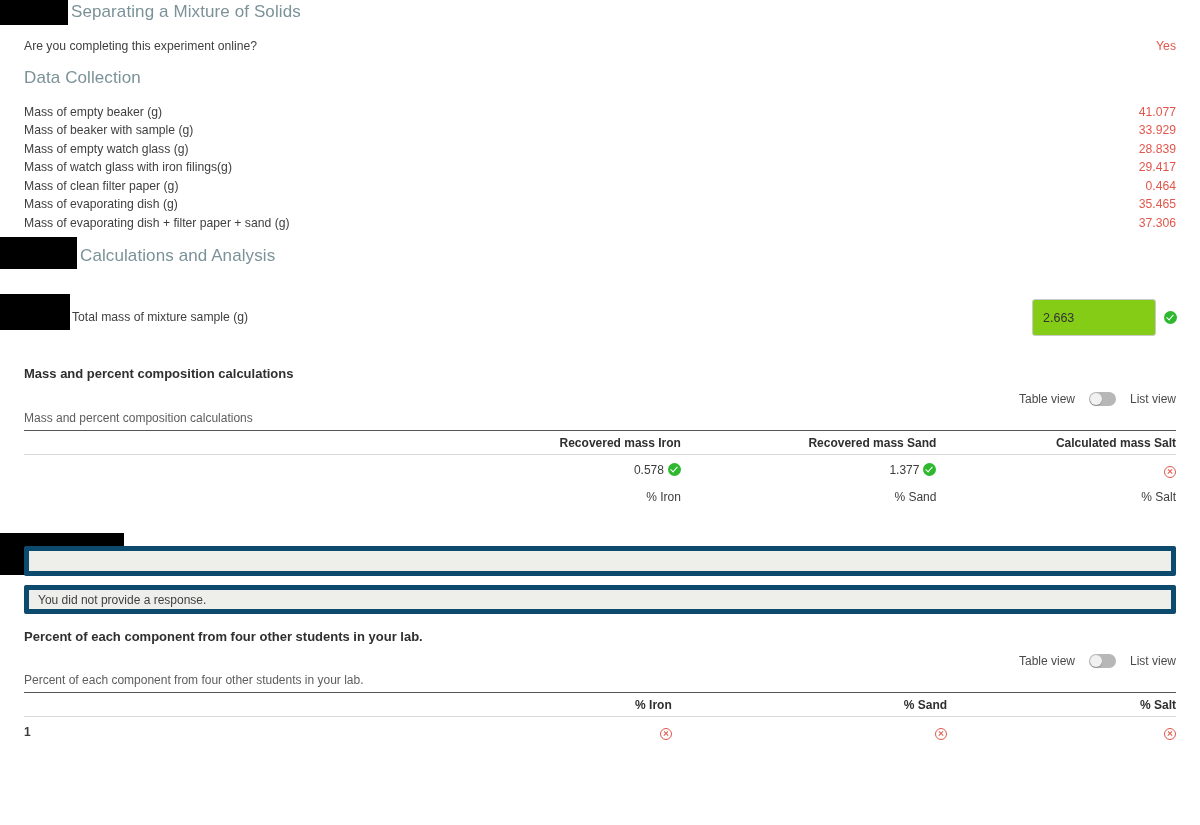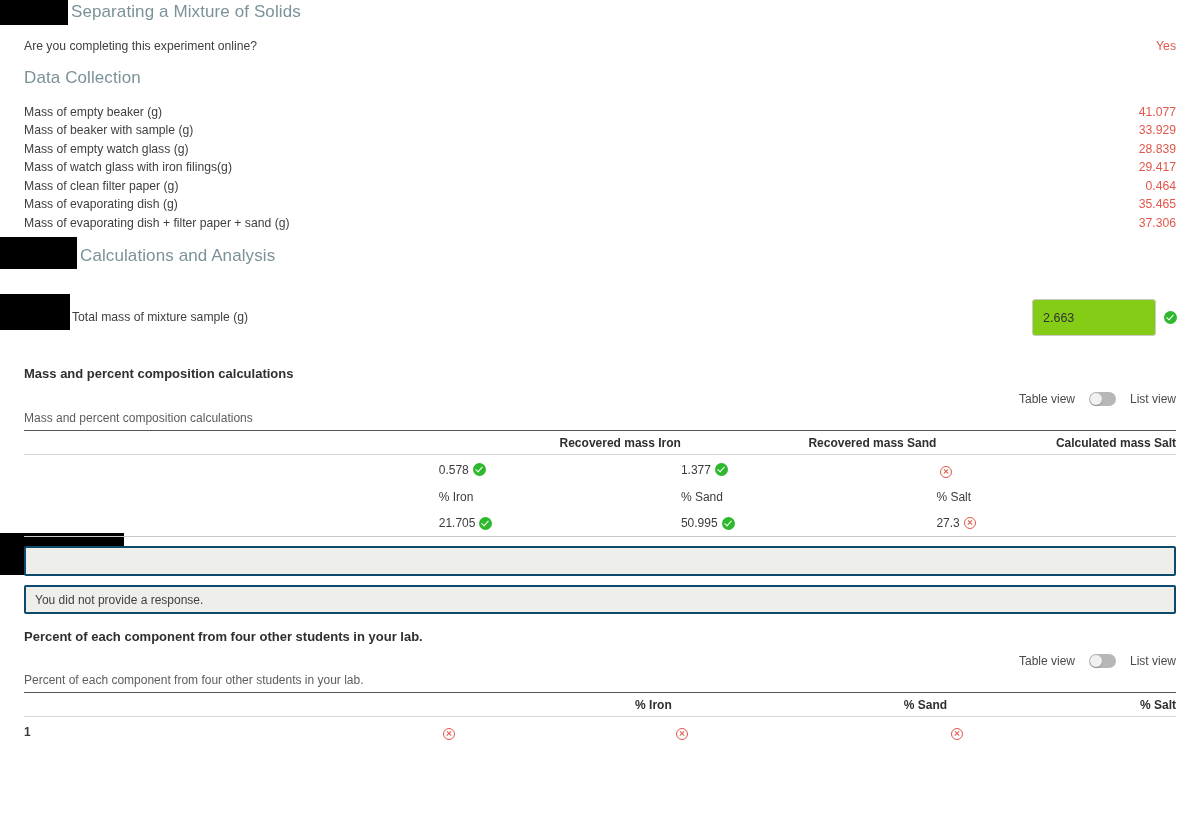--- a/index.html
+++ b/index.html
@@ -170,39 +170,40 @@
     border-bottom: 1px solid #d8d8d8;
     font-size: 12px;
     font-weight: bold;
     color: #2f2f2f;
     text-align: right;
     padding: 5px 0 4px 0;
     white-space: nowrap;
   }
   table.grid tbody td {
     padding: 6px 0;
+    text-align: right;
     color: #3c3c3c;
     height: 25px;
   }
   table.grid tbody tr.last-row td { border-bottom: 1px solid #c9c9c9; }
   .cellwrap {
     display: inline-flex;
     align-items: center;
     justify-content: flex-end;
     gap: 4px;
   }
   .subhead-cell { color: #4c4c4c; }
   .row-index { text-align: left !important; font-weight: bold; color: #2f2f2f; padding-left: 10px; }
   .col-label { width: 36%; }
 
   
   .gray-box {
     position: absolute;
     background: #eeefea;
-    border: 2px solid #0c4a6e;
+    border: 5px solid #0c4a6e;
     border-radius: 2px;
     font-size: 12px;
     color: #3f3f3f;
     display: flex;
     align-items: center;
     padding-left: 9px;
   }
 </style>
 </head>
 <body>
@@ -300,41 +301,20 @@
               <span class="bad-icon"></span>
             </span>
           </td>
         </tr>
         <tr>
           <td></td>
           <td class="subhead-cell">% Iron</td>
           <td class="subhead-cell">% Sand</td>
           <td class="subhead-cell">% Salt</td>
         </tr>
-        <tr class="last-row">
-          <td></td>
-          <td>
-            <span class="cellwrap">
-              <span>21.705</span>
-              <span class="ok-icon"></span>
-            </span>
-          </td>
-          <td>
-            <span class="cellwrap">
-              <span>50.995</span>
-              <span class="ok-icon"></span>
-            </span>
-          </td>
-          <td>
-            <span class="cellwrap">
-              <span>27.3</span>
-              <span class="bad-icon"></span>
-            </span>
-          </td>
-        </tr>
       </tbody>
     </table>
   </div>
 
   <div class="gray-box" style="left:24px; top:546px; right:24px; height:30px;">
     <span></span>
   </div>
   <div class="gray-box" style="left:24px; top:585px; right:24px; height:29px;">
     <span>You did not provide a response.</span>
   </div>

